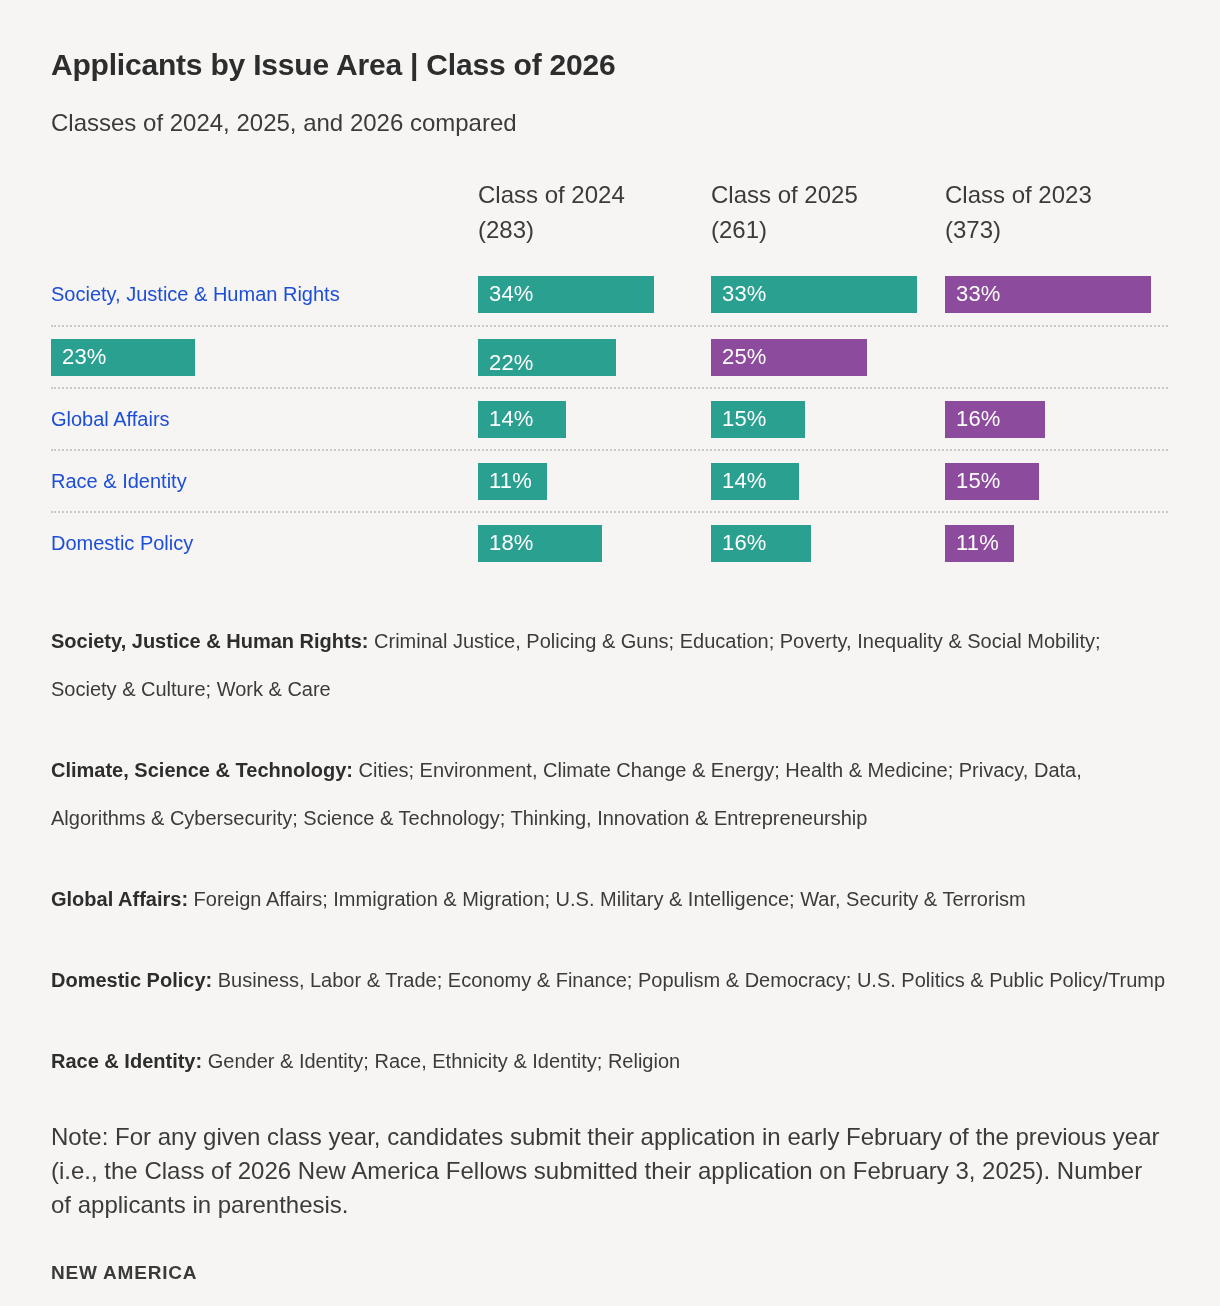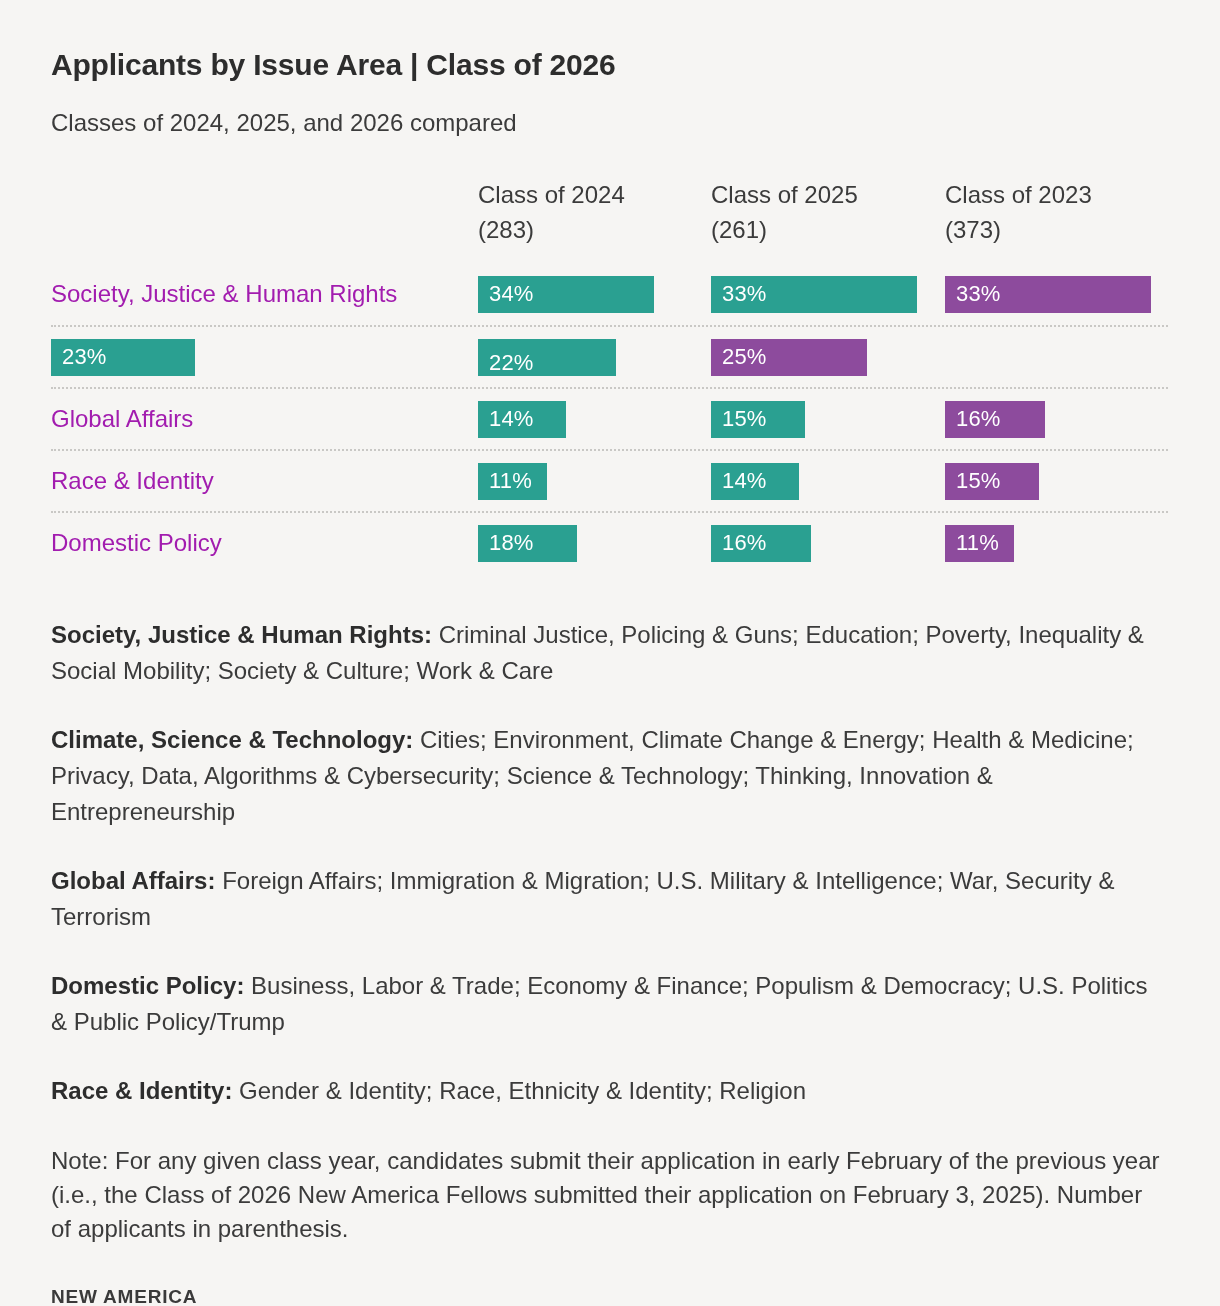--- a/index.html
+++ b/index.html
@@ -40,44 +40,44 @@
     padding-bottom: 16px;
   }
   .col-header {
     font-size: 24px;
     line-height: 35px;
     color: #3b3b3b;
   }
   .data-row { height: 62px; }
   .data-row + .data-row { border-top: 2px dotted #c9c8c5; }
   .row-label {
-    font-size: 24px;
-    color: #a21caf;
+    font-size: 20px;
+    color: #1d4ed8;
     padding-right: 10px;
     white-space: nowrap;
   }
   .bar-cell { height: 37px; }
   .bar {
     height: 37px;
     display: flex;
     align-items: center;
     min-width: 58px;
   }
   .bar-value {
     color: #ffffff;
     font-size: 22px;
     font-weight: 500;
     padding-left: 11px;
     letter-spacing: 0.2px;
   }
   
   .descriptions { margin-top: 44px; width: 1117px; }
   .desc-para {
-    font-size: 24px;
-    line-height: 36px;
+    font-size: 20px;
+    line-height: 48px;
     color: #3b3b3b;
     margin-bottom: 33px;
   }
   .desc-para b { color: #2d2d2d; font-weight: 700; }
   .note-para {
     font-size: 24px;
     line-height: 34px;
     color: #3b3b3b;
     margin-top: 35px;
     width: 1117px;
@@ -184,21 +184,21 @@
           </div>
           <div class="bar-cell">
             <div class="bar" style="width: 94px; background: rgb(141, 75, 157);">
               <span class="bar-value">15%</span>
             </div>
           </div>
         </div>
         <div class="chart-row data-row">
           <div class="row-label">Domestic Policy</div>
           <div class="bar-cell">
-            <div class="bar" style="width: 99px; background: rgb(42, 160, 145);">
+            <div class="bar" style="width: 124px; background: rgb(42, 160, 145);">
               <span class="bar-value">18%</span>
             </div>
           </div>
           <div class="bar-cell">
             <div class="bar" style="width: 100px; background: rgb(42, 160, 145);">
               <span class="bar-value">16%</span>
             </div>
           </div>
           <div class="bar-cell">
             <div class="bar" style="width: 69px; background: rgb(141, 75, 157);">

